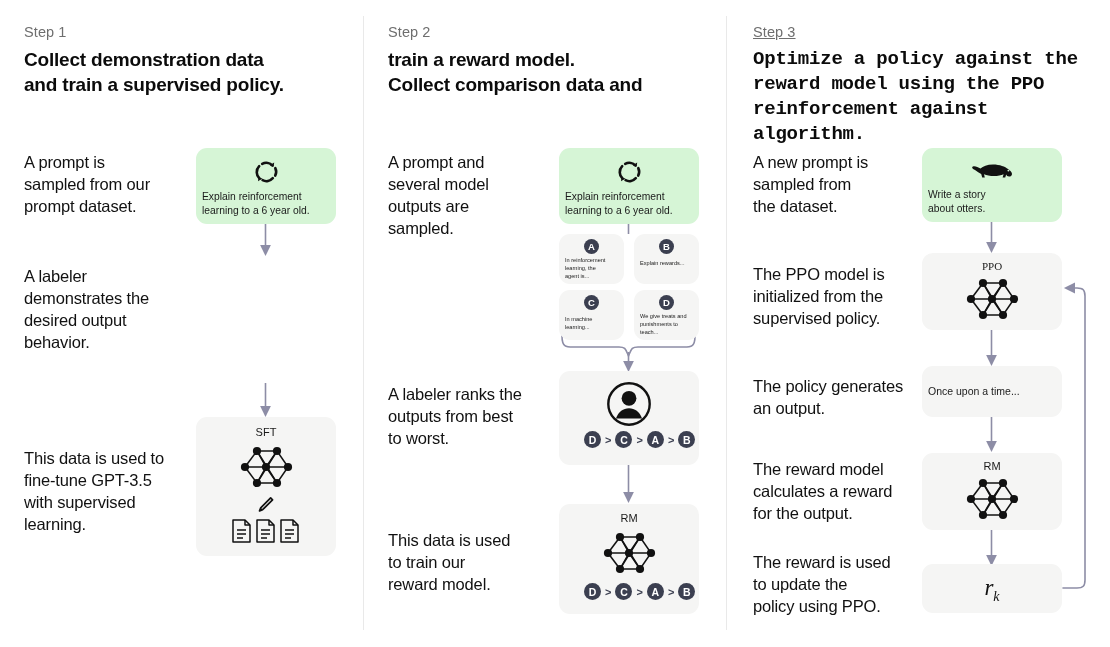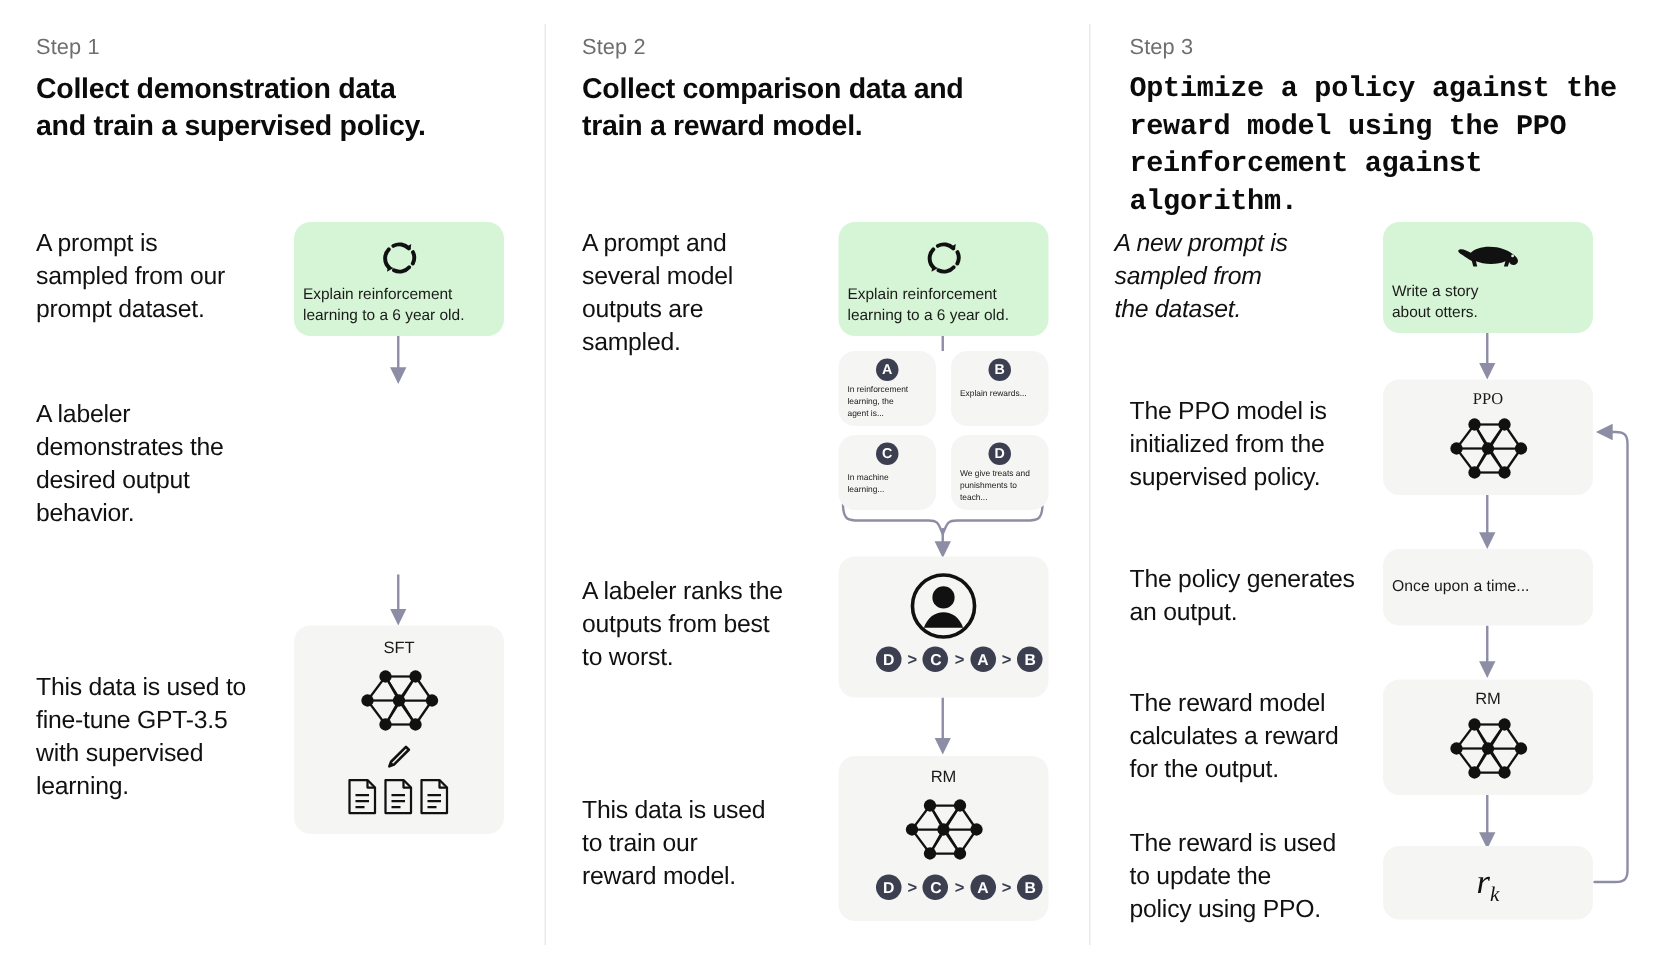--- a/index.html
+++ b/index.html
@@ -209,22 +209,22 @@
             <path d="M53,12 H62 M53,16 H62 M53,20 H59"></path>
           </g>
         </svg>
       </span>
     </div>
   </div>
 
   <div class="col col2">
     <div class="step-label" style="left:24px; top:24px;">Step 2</div>
     <div class="step-title" style="left:24px; top:47px; width:320px;">
+      <div>train a reward model.</div>
       <div>Collect comparison data and</div>
-      <div>train a reward model.</div>
     </div>
 
     <div class="caption" style="left:24px; top:151px; width:150px; white-space:pre-line;">A prompt and
 several model
 outputs are
 sampled.</div>
     <div class="caption" style="left:24px; top:383px; width:175px; white-space:pre-line;">A labeler ranks the
 outputs from best
 to worst.</div>
     <div class="caption" style="left:24px; top:529px; width:165px; white-space:pre-line;">This data is used
@@ -327,28 +327,28 @@
         <span class="rank-badge">C</span>
         <span class="gt">&gt;</span>
         <span class="rank-badge">A</span>
         <span class="gt">&gt;</span>
         <span class="rank-badge">B</span>
       </div>
     </div>
   </div>
 
   <div class="col col3">
-    <div class="step-label" style="left:26px; top:24px;">Step 3</div>
+    <div class="step-label" style="left:26px; top:24px;text-decoration:underline;">Step 3</div>
     <div class="step-title" style="left:26px; top:47px; width:350px;font-family:Liberation Mono, monospace;">
       <div>Optimize a policy against the</div>
       <div>reward model using the PPO</div>
       <div>reinforcement against algorithm.</div>
     </div>
 
-    <div class="caption" style="left:16px; top:151px; width:165px; white-space:pre-line;font-style:italic;">A new prompt is
+    <div class="caption" style="left:26px; top:151px; width:165px; white-space:pre-line;">A new prompt is
 sampled from
 the dataset.</div>
     <div class="caption" style="left:26px; top:263px; width:180px; white-space:pre-line;">The PPO model is
 initialized from the
 supervised policy.</div>
     <div class="caption" style="left:26px; top:375px; width:185px; white-space:pre-line;">The policy generates
 an output.</div>
     <div class="caption" style="left:26px; top:458px; width:180px; white-space:pre-line;">The reward model
 calculates a reward
 for the output.</div>

